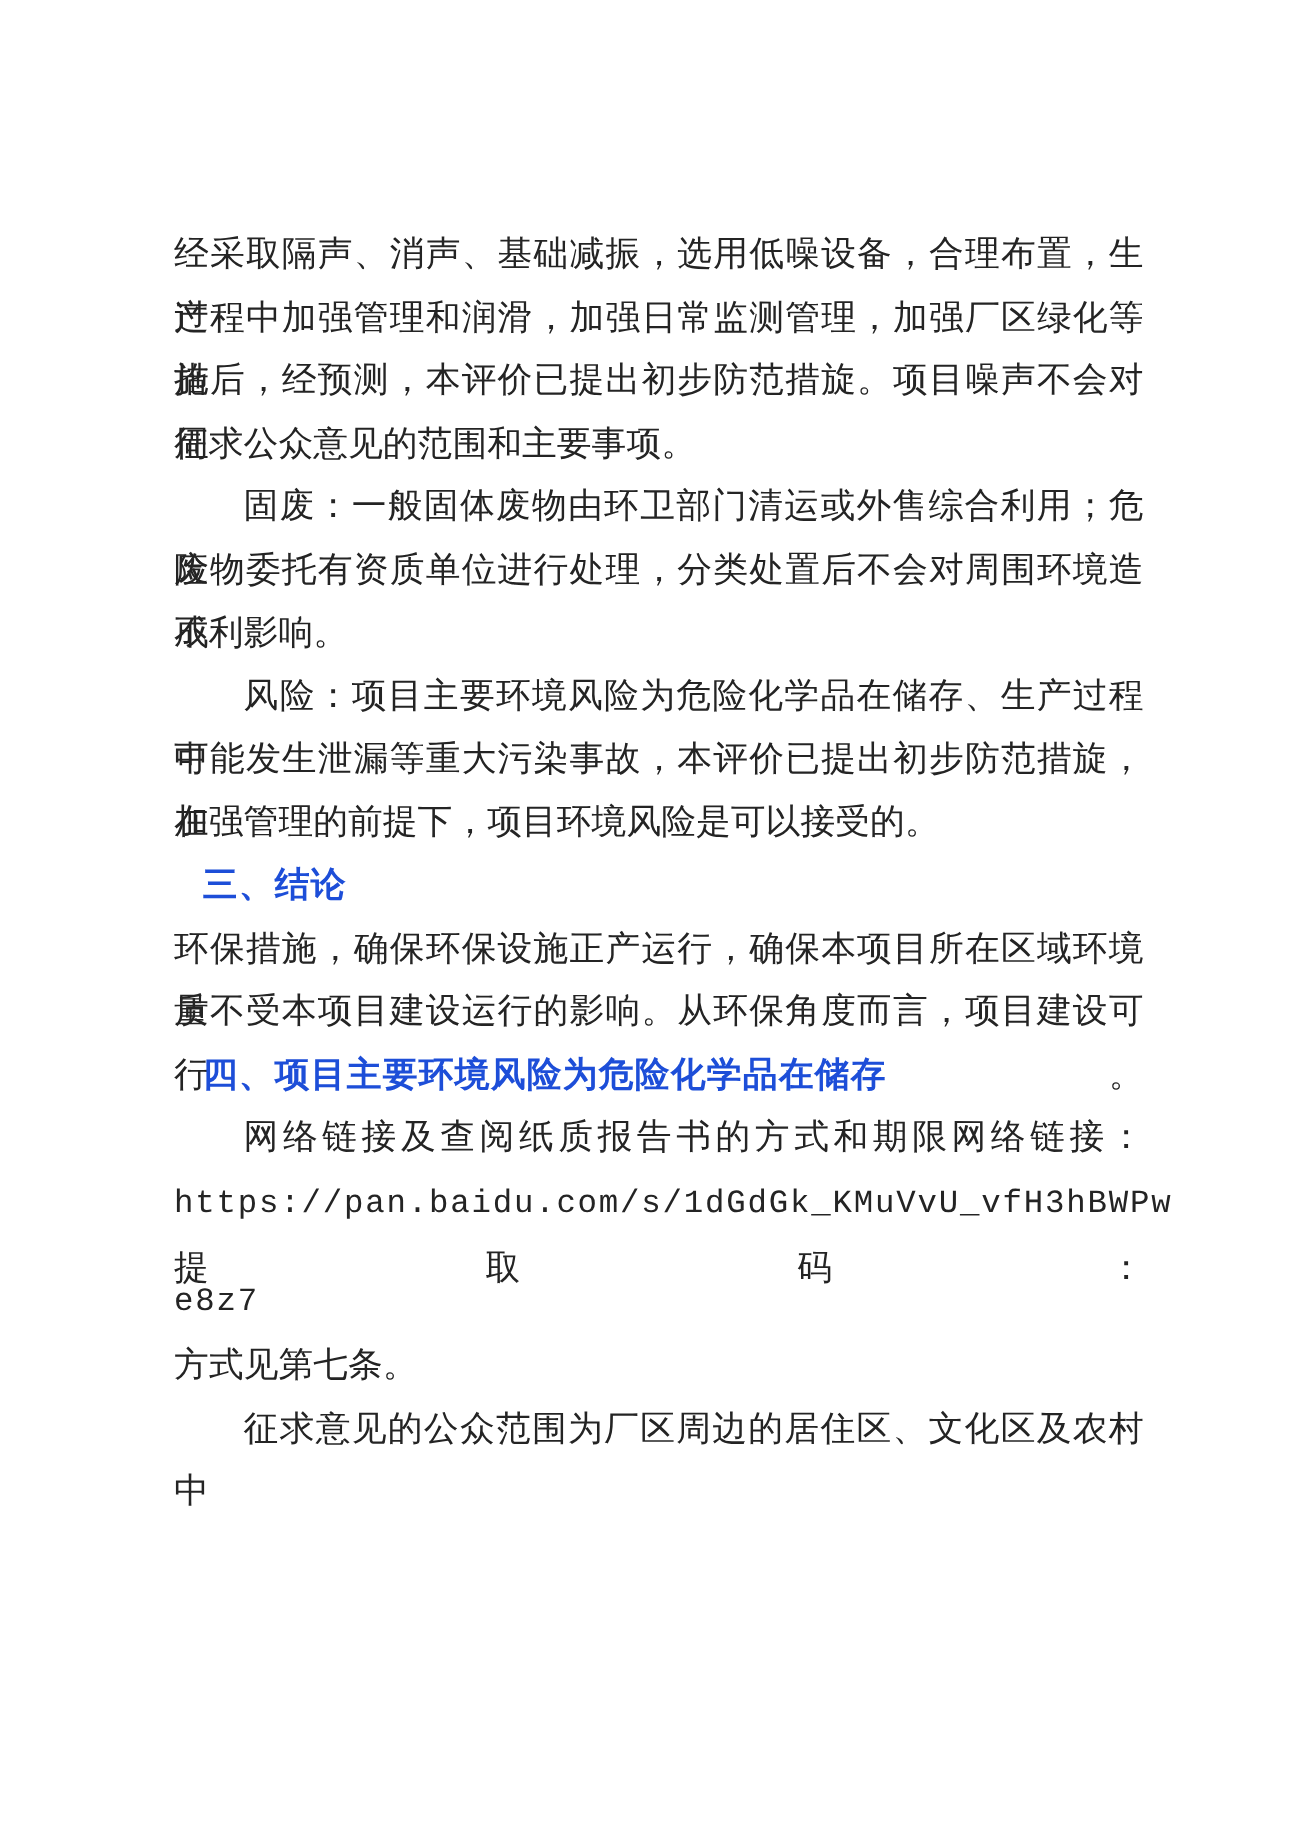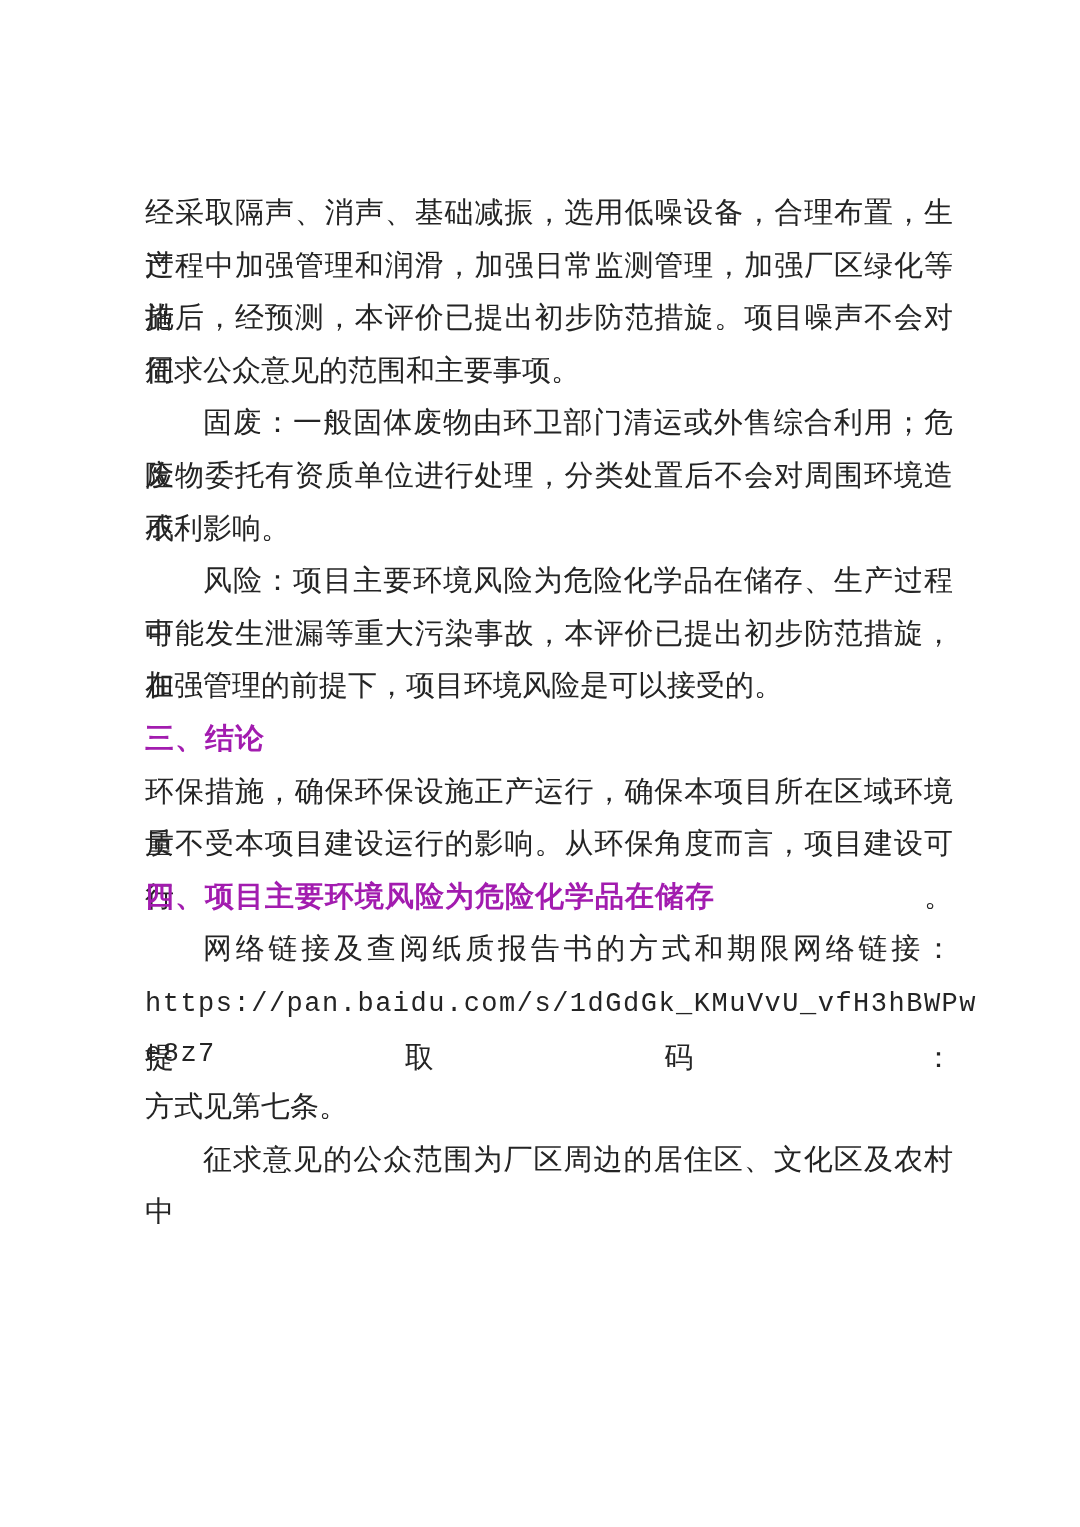--- a/index.html
+++ b/index.html
@@ -34,27 +34,29 @@
     text-align: justify;
     text-align-last: justify;
     text-justify: inter-character;
   }
   .indent {
     text-indent: 58px;
   }
   .head {
     font-family: "Liberation Sans", "DejaVu Sans", sans-serif;
     font-weight: 700;
-    color: #a21caf;
+    color: #1d4ed8;
     letter-spacing: 1px;
+    margin-left: 24px;
   }
   .mono {
     font-family: "Liberation Mono", "DejaVu Sans Mono", monospace;
     font-size: 27px;
     letter-spacing: 1.5px;
+    margin-top: 32px;
   }
 </style>
 </head>
 <body>
 
 <div class="page">
   <div class="text-block">
 
     <div class="line just">经采取隔声、消声、基础减振，选用低噪设备，合理布置，生产</div>
     <div class="line just">过程中加强管理和润滑，加强日常监测管理，加强厂区绿化等措</div>

